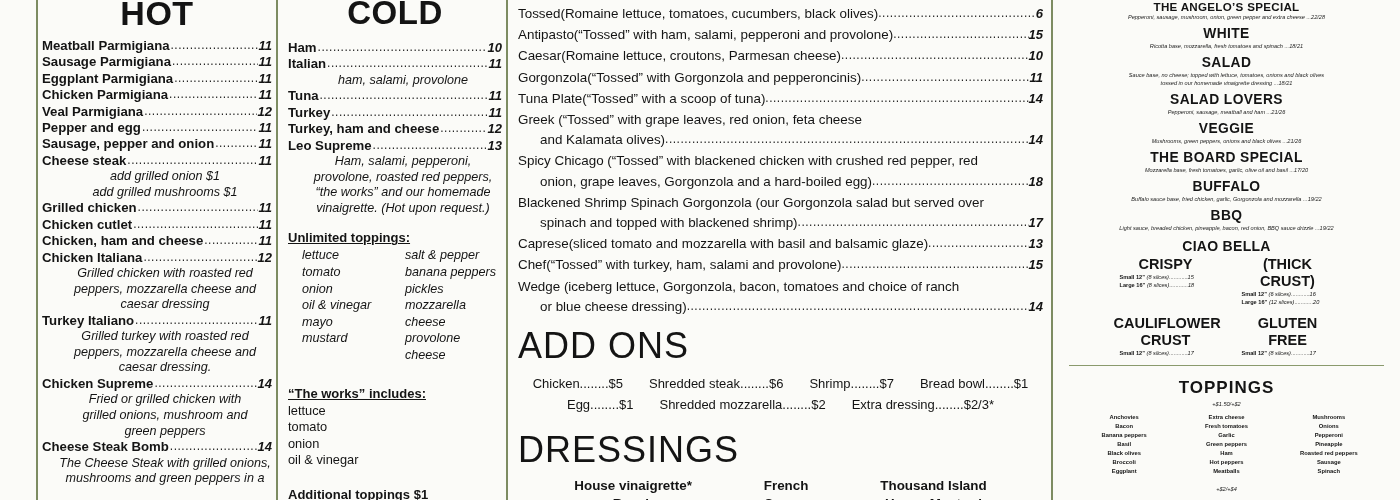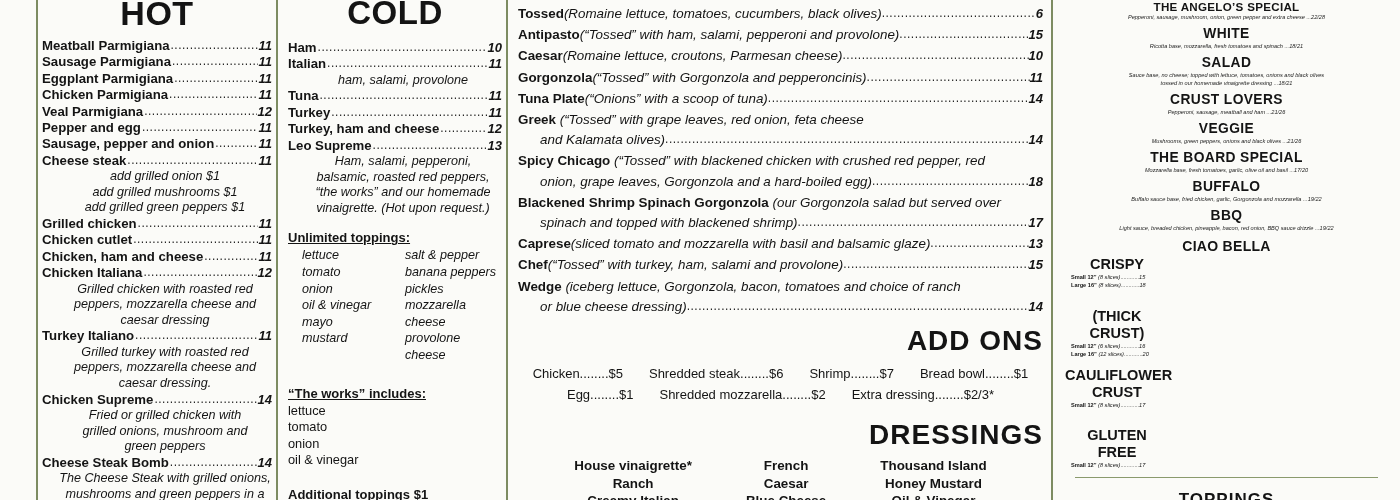--- a/index.html
+++ b/index.html
@@ -12,30 +12,30 @@
   .board{position:relative;width:1400px;height:500px;display:flex;box-sizing:border-box;}
 
   
   .col{position:relative;box-sizing:border-box;height:500px;overflow:hidden;}
   .rule{position:absolute;top:0;bottom:0;width:2px;background:#7d8c62;}
 
   .pad-left{width:38px;flex:0 0 38px;}
   .col-hot{flex:0 0 240px;padding:0 6px 0 4px;}
   .col-cold{flex:0 0 230px;padding:0 6px 0 10px;}
   .col-salad{flex:0 0 auto;width:545px;padding:0 10px;}
-  .col-pizza{flex:1 1 auto;padding:0 12px;}
+  .col-pizza{flex:1 1 auto;padding:0 6px;}
 
   
   .section-title{
     text-align:center;font-weight:bold;letter-spacing:.5px;
     font-family:"Liberation Sans", sans-serif;
   }
   .t-hot{font-size:34px;line-height:26px;margin:0 0 12px 0;}
   .t-cold{font-size:33px;line-height:26px;margin:0 0 14px 0;}
-  .t-big{font-size:28px;font-weight:bold;letter-spacing:1px;text-align:right;margin:8px 0 6px;}
+  .t-big{font-size:36px;font-weight:normal;letter-spacing:1px;text-align:left;margin:8px 0 6px;}
 
   
   .row{
     display:flex;align-items:baseline;width:100%;
     font-size:13.2px;line-height:16.4px;white-space:nowrap;
   }
   .row .nm{font-weight:bold;}
   .row .dots{
     flex:1 1 auto;overflow:hidden;margin:0 1px;
     font-size:12px;letter-spacing:.5px;color:#222;
@@ -54,22 +54,22 @@
     margin:14px 0 2px 0;
   }
   .two-col{display:flex;gap:6px;padding-left:14px;}
   .two-col .c{flex:1 1 0;}
   .two-col .c div{font-style:italic;font-size:12.6px;line-height:16.6px;}
   .plain-list div{font-size:12.8px;line-height:16.6px;}
   .note{font-weight:bold;font-size:13px;text-decoration:underline;margin-top:18px;}
 
   
   .salad{font-size:13.4px;line-height:20.2px;margin-bottom:1px;}
-  .salad .nm{font-weight:bold;}
-  .salad .desc{font-style:italic;}
+  .salad .nm{font-weight:normal;}
+  .salad .desc{}
   .sline{display:flex;align-items:baseline;white-space:nowrap;}
   .sline .dots{flex:1 1 auto;overflow:hidden;color:#222;font-size:12px;letter-spacing:.5px;transform:translateY(-1px);}
   .sline .pr{font-weight:600;font-size:13px;font-style:italic;}
   .cont{padding-left:22px;}
 
   
   .addons-row{
     display:flex;justify-content:center;align-items:center;
     font-size:13px;font-weight:normal;line-height:21px;
   }
@@ -86,21 +86,21 @@
   .pz-desc{
     text-align:center;font-size:5.6px;line-height:8px;font-style:italic;
     color:#1b1b1b;
   }
   .pz-first{
     text-align:center;font-size:11.6px;font-weight:bold;letter-spacing:.3px;
     line-height:13px;margin-top:0;
   }
   .crust-wrap{text-align:center;margin-top:6px;}
   .crust-title{font-size:14px;font-weight:bold;letter-spacing:.3px;}
-  .crust-two{display:flex;justify-content:center;gap:18px;margin-top:2px;flex-direction:column;}
+  .crust-two{display:flex;justify-content:center;gap:18px;margin-top:2px;}
   .crust-two .ct{width:104px;text-align:center;}
   .crust-two .ct .h{font-size:14.5px;font-weight:bold;line-height:17px;}
   .crust-size{font-size:5.6px;line-height:8.4px;text-align:left;padding-left:6px;}
   .crust-size b{font-weight:bold;}
   .crust-size i{font-style:italic;}
   .hr-thin{height:1px;background:#8a9a6d;margin:8px 10px 0 10px;}
   .top-title{text-align:center;font-size:17px;font-weight:bold;letter-spacing:1px;margin-top:12px;}
   .top-price{text-align:center;font-size:5.6px;font-style:italic;margin-top:3px;}
   .top-cols{display:flex;justify-content:space-between;padding:6px 14px 0 14px;}
   .top-cols .tc{flex:1 1 0;text-align:center;}
@@ -155,21 +155,20 @@
           <span class="dots">................................................................................................................................................................</span>
           <span class="pr">11</span>
         </div>
         <div class="row">
           <span class="nm">Cheese steak</span>
           <span class="dots">................................................................................................................................................................</span>
           <span class="pr">11</span>
         </div>
         <div class="sub">add grilled onion $1</div>
         <div class="sub">add grilled mushrooms $1</div>
-        <div class="sub">add grilled green peppers $1</div>
         <div class="row">
           <span class="nm">Grilled chicken</span>
           <span class="dots">................................................................................................................................................................</span>
           <span class="pr">11</span>
         </div>
         <div class="row">
           <span class="nm">Chicken cutlet</span>
           <span class="dots">................................................................................................................................................................</span>
           <span class="pr">11</span>
         </div>
@@ -241,21 +240,21 @@
           <span class="nm">Turkey, ham and cheese</span>
           <span class="dots">................................................................................................................................................................</span>
           <span class="pr">12</span>
         </div>
         <div class="row">
           <span class="nm">Leo Supreme</span>
           <span class="dots">................................................................................................................................................................</span>
           <span class="pr">13</span>
         </div>
         <div class="sub">Ham, salami, pepperoni,</div>
-        <div class="sub">balsamic, roasted red peppers,</div>
+        <div class="sub">provolone, roasted red peppers,</div>
         <div class="sub">“the works” and our homemade</div>
         <div class="sub">vinaigrette. (Hot upon request.)</div>
       </div>
 
     <div class="blk-head">Unlimited toppings:</div>
     <div class="two-col">
       <div class="c" id="unl-left">
           <div>lettuce</div>
           <div>tomato</div>
           <div>onion</div>
@@ -314,21 +313,21 @@
           <div class="sline">
             <span class="nm">Gorgonzola </span>
             <span class="desc">(“Tossed” with Gorgonzola and pepperoncinis)</span>
             <span class="dots">................................................................................................................................................................</span>
             <span class="pr">11</span>
           </div>
         </div>
         <div class="salad">
           <div class="sline">
             <span class="nm">Tuna Plate </span>
-            <span class="desc">(“Onions” with a scoop of tuna)</span>
+            <span class="desc">(“Tossed” with a scoop of tuna)</span>
             <span class="dots">................................................................................................................................................................</span>
             <span class="pr">14</span>
           </div>
         </div>
         <div class="salad">
           <div><span class="nm">Greek </span><span class="desc">(“Tossed” with grape leaves, red onion, feta cheese</span></div>
           <div class="sline cont">
             <span class="desc">and Kalamata olives)</span>
             <span class="dots">................................................................................................................................................................</span>
             <span class="pr">14</span>
@@ -412,21 +411,21 @@
 
   <div class="col col-pizza">
     <div id="pizza-specials">
         <div class="pz-first">THE ANGELO’S SPECIAL</div>
         <div class="pz-desc">Pepperoni, sausage, mushroom, onion, green pepper and extra cheese ...22/28</div>
         <div class="pz-name">WHITE</div>
         <div class="pz-desc">Ricotta base, mozzarella, fresh tomatoes and spinach ...18/21</div>
         <div class="pz-name">SALAD</div>
         <div class="pz-desc">Sauce base, no cheese; topped with lettuce, tomatoes, onions and black olives</div>
         <div class="pz-desc">tossed in our homemade vinaigrette dressing ...18/21</div>
-        <div class="pz-name">CRUST LOVERS</div>
+        <div class="pz-name">SALAD LOVERS</div>
         <div class="pz-desc">Pepperoni, sausage, meatball and ham ...21/26</div>
         <div class="pz-name">VEGGIE</div>
         <div class="pz-desc">Mushrooms, green peppers, onions and black olives ...21/26</div>
         <div class="pz-name">THE BOARD SPECIAL</div>
         <div class="pz-desc">Mozzarella base, fresh tomatoes, garlic, olive oil and basil ...17/20</div>
         <div class="pz-name">BUFFALO</div>
         <div class="pz-desc">Buffalo sauce base, fried chicken, garlic, Gorgonzola and mozzarella ...19/22</div>
         <div class="pz-name">BBQ</div>
         <div class="pz-desc">Light sauce, breaded chicken, pineapple, bacon, red onion, BBQ sauce drizzle ...19/22</div>
       </div>

